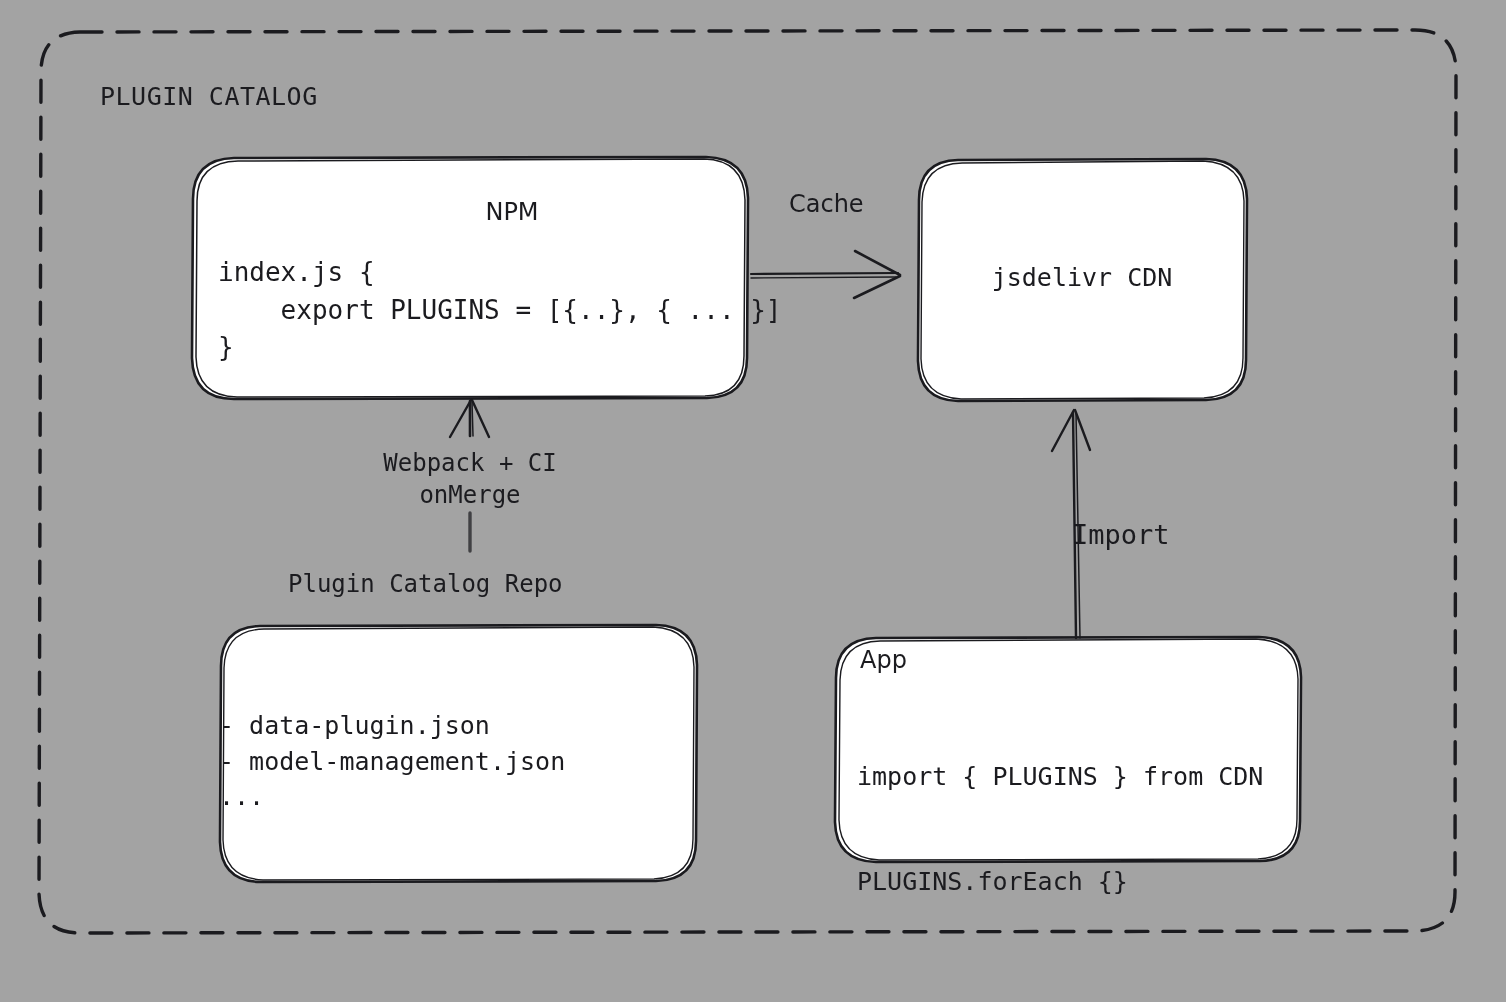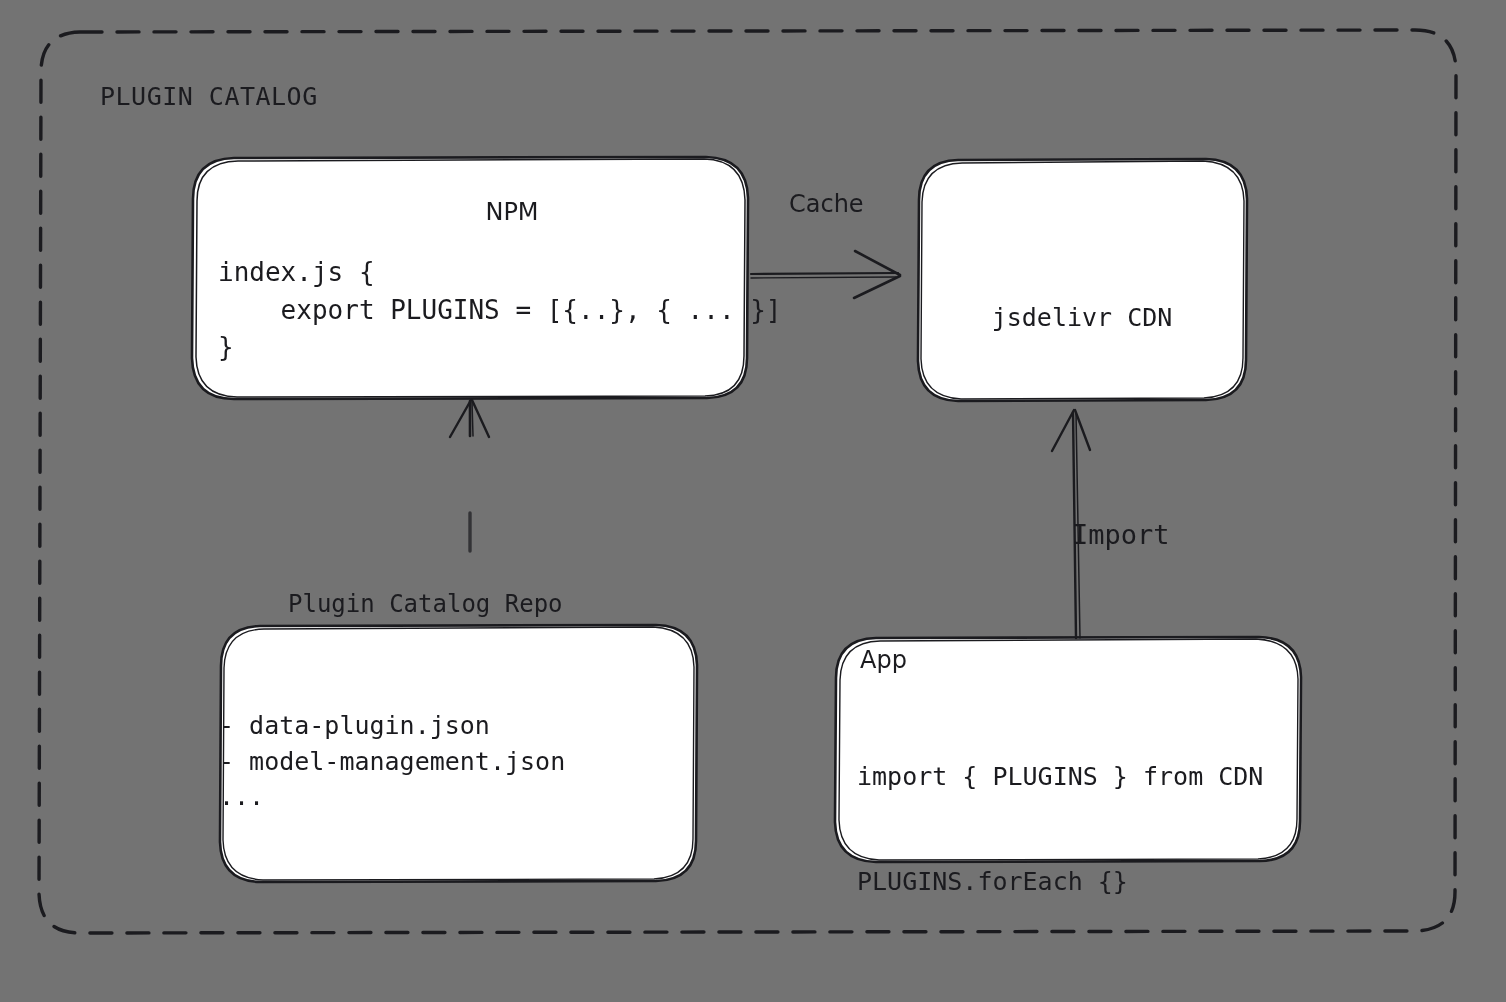--- a/index.html
+++ b/index.html
@@ -4,21 +4,21 @@
 <style>
   html, body {
     margin: 0;
     padding: 0;
     background: #ffffff;
   }
   #canvas {
     position: relative;
     width: 1506px;
     height: 1002px;
-    background: #737373;
+    background: #a3a3a3;
     overflow: hidden;
     font-family: "DejaVu Sans Mono", "Liberation Mono", monospace;
     color: #1b1b1f;
   }
   svg.layer {
     position: absolute;
     left: 0;
     top: 0;
     width: 1506px;
     height: 1002px;
@@ -60,21 +60,20 @@
     line-height: 1.45;
   }
 
   
   #cdn-title {
     left: 918px;
     top: 261px;
     width: 328px;
     text-align: center;
     font-size: 25px;
-    margin-top: 40px;
   }
 
   
   #cache-label {
     left: 789px;
     top: 189px;
     font-size: 24px;
   }
   #build-label {
     left: 370px;
@@ -86,21 +85,20 @@
   }
   #import-label {
     left: 1072px;
     top: 517px;
     font-size: 27px;
   }
   #repo-label {
     left: 288px;
     top: 569px;
     font-size: 24px;
-    margin-top: 20px;
   }
 
   
   #repo-list {
     left: 219px;
     top: 708px;
     font-size: 25px;
     line-height: 1.42;
   }
 
@@ -196,20 +194,22 @@
   <div class="txt sans" id="npm-title">NPM</div>
 
   <div class="txt mono" id="npm-code">index.js {
     export PLUGINS = [{..}, { ... }]
 }</div>
 
   <div class="txt mono" id="cdn-title">jsdelivr CDN</div>
 
   <div class="txt sans" id="cache-label">Cache</div>
 
+  <div class="txt mono" id="build-label">Webpack + CI
+onMerge</div>
 
   <div class="txt mono" id="import-label">Import</div>
 
   <div class="txt mono" id="repo-label">Plugin Catalog Repo</div>
 
   <div class="txt mono" id="repo-list">- data-plugin.json
 - model-management.json
 ...</div>
 
   <div class="txt sans" id="app-title">App</div>

